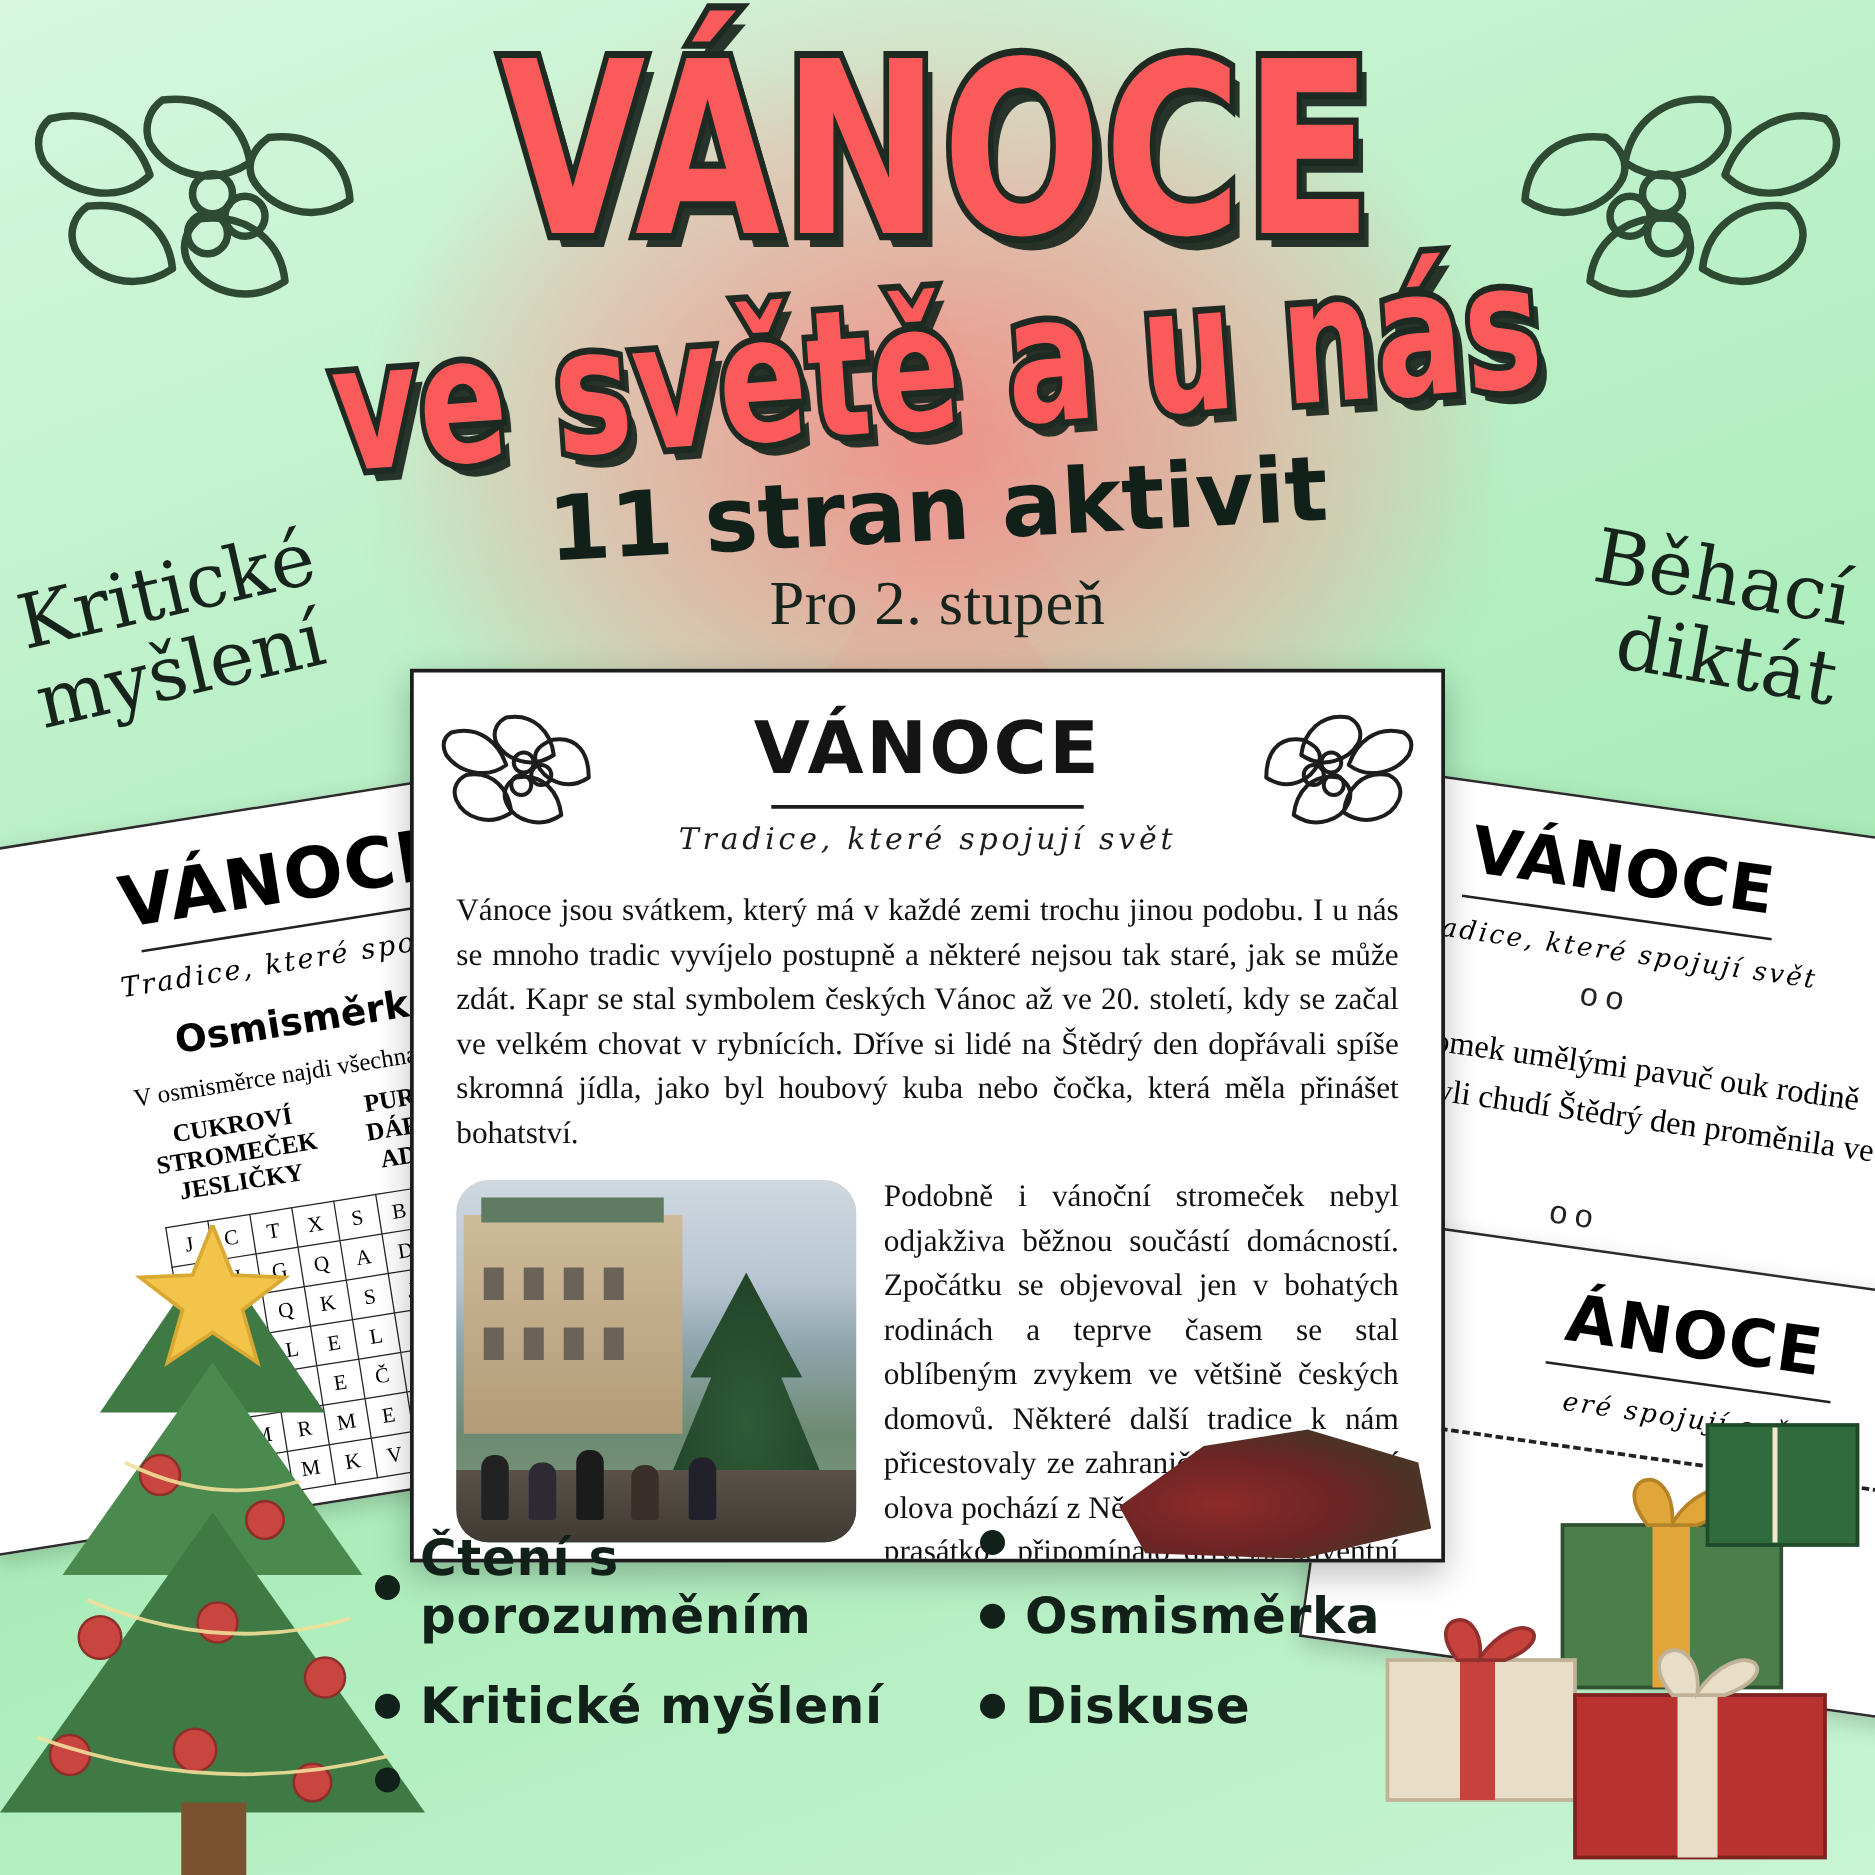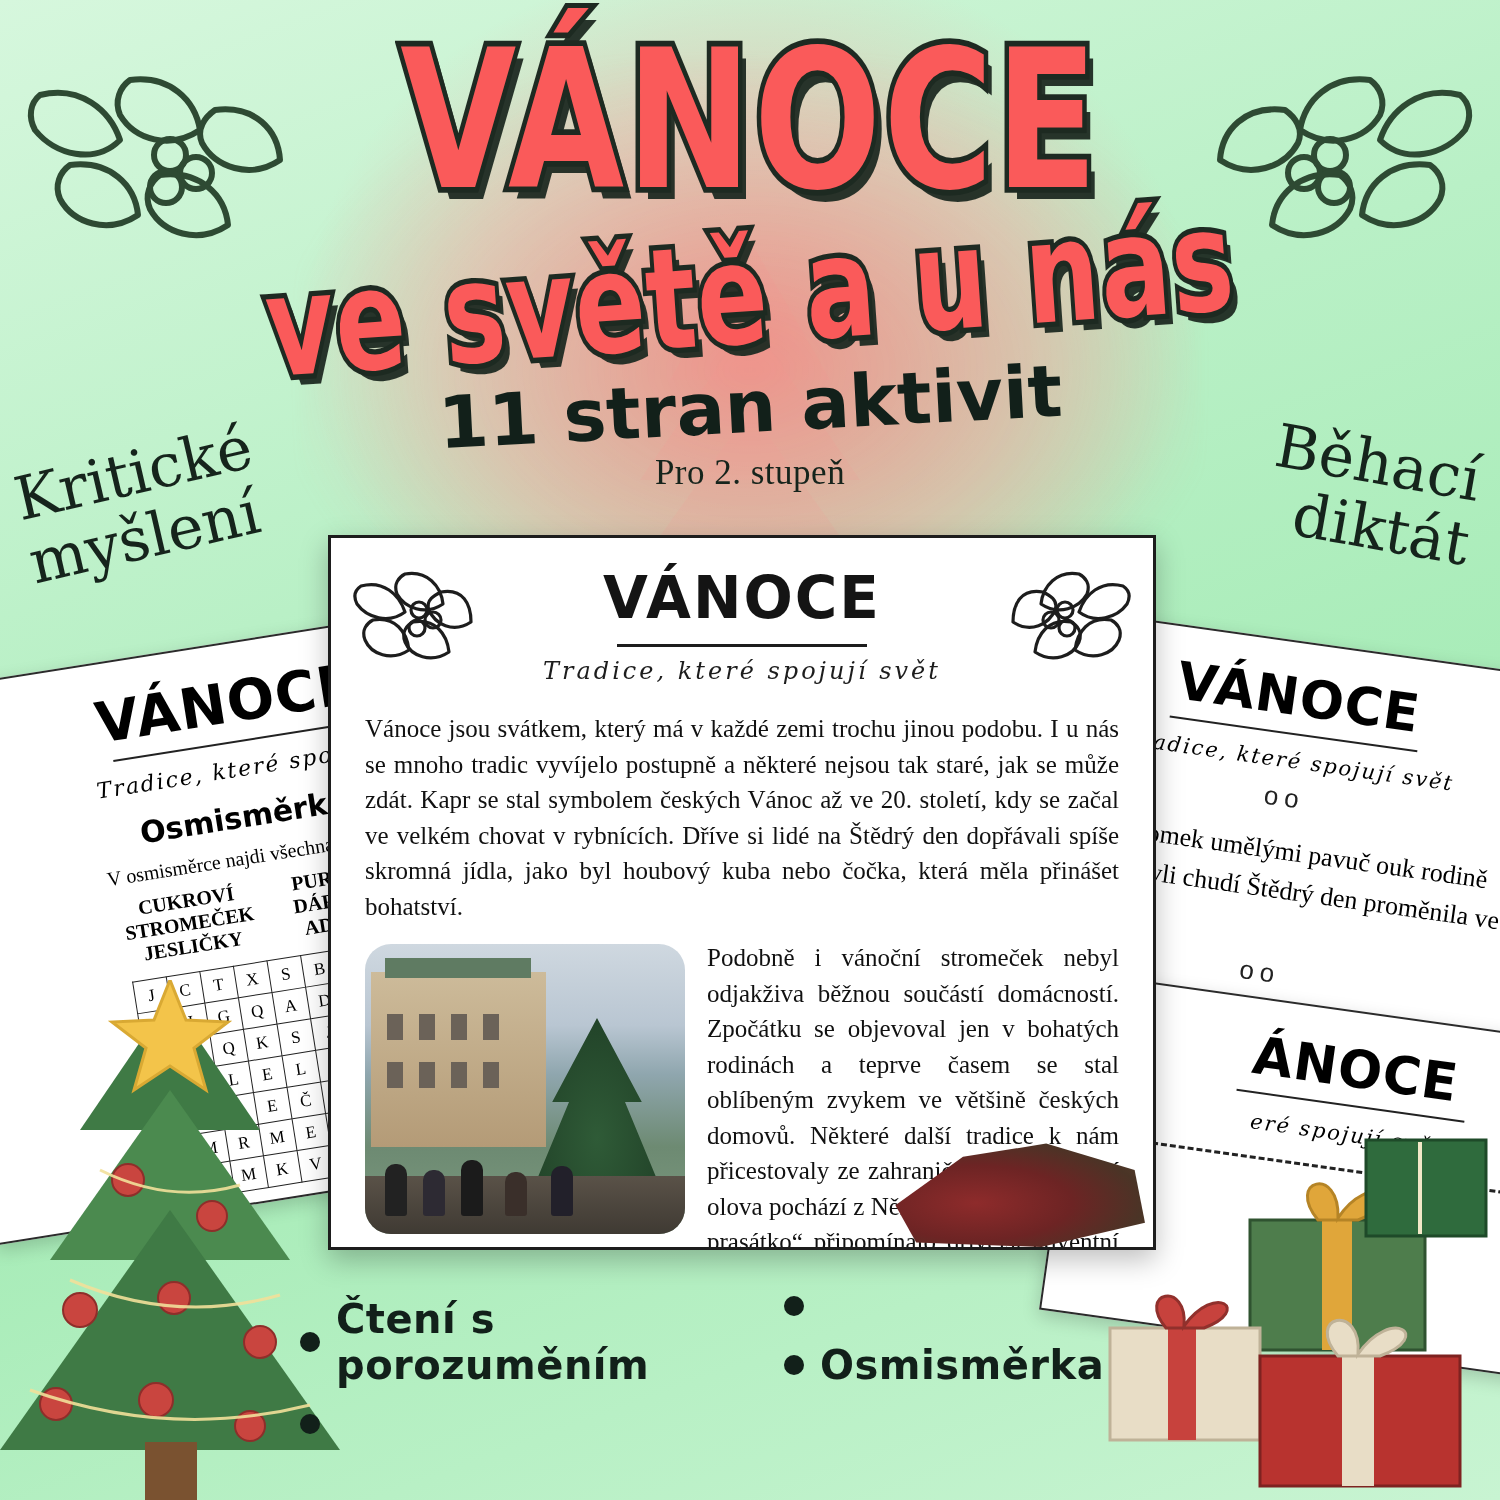--- a/index.html
+++ b/index.html
@@ -61,21 +61,21 @@
     font-family: "DejaVu Sans", sans-serif;
     font-weight: 900;
     font-size: 72px;
     color: #12201a;
     transform: rotate(-3deg);
     display:inline-block;
     margin-top: 10px;
   }
   .title-grade {
     font-family: "Liberation Serif", serif;
-    font-size: 35px;
+    font-size: 50px;
     color: #16241c;
     display:block;
     margin-top: 4px;
     letter-spacing: .5px;
   }
 
   
   .hand-left {
     position:absolute; left: 20px; top: 440px;
     font-family: "DejaVu Serif", serif;
@@ -444,24 +444,32 @@
 </svg>
 
 <div class="bullets">
   <div class="bcol">
     <div class="bitem">
       <span class="bdot"></span>
       <span class="btxt">Čtení s porozuměním</span>
     </div>
     <div class="bitem">
       <span class="bdot"></span>
+      <span class="btxt">Kritické myšlení</span>
+    </div>
+    <div class="bitem">
+      <span class="bdot"></span>
     </div>
   </div>
   <div class="bcol">
     <div class="bitem">
       <span class="bdot"></span>
     </div>
     <div class="bitem">
       <span class="bdot"></span>
       <span class="btxt">Osmisměrka</span>
     </div>
+    <div class="bitem">
+      <span class="bdot"></span>
+      <span class="btxt">Diskuse</span>
+    </div>
   </div>
 </div>
 
 </body></html>

